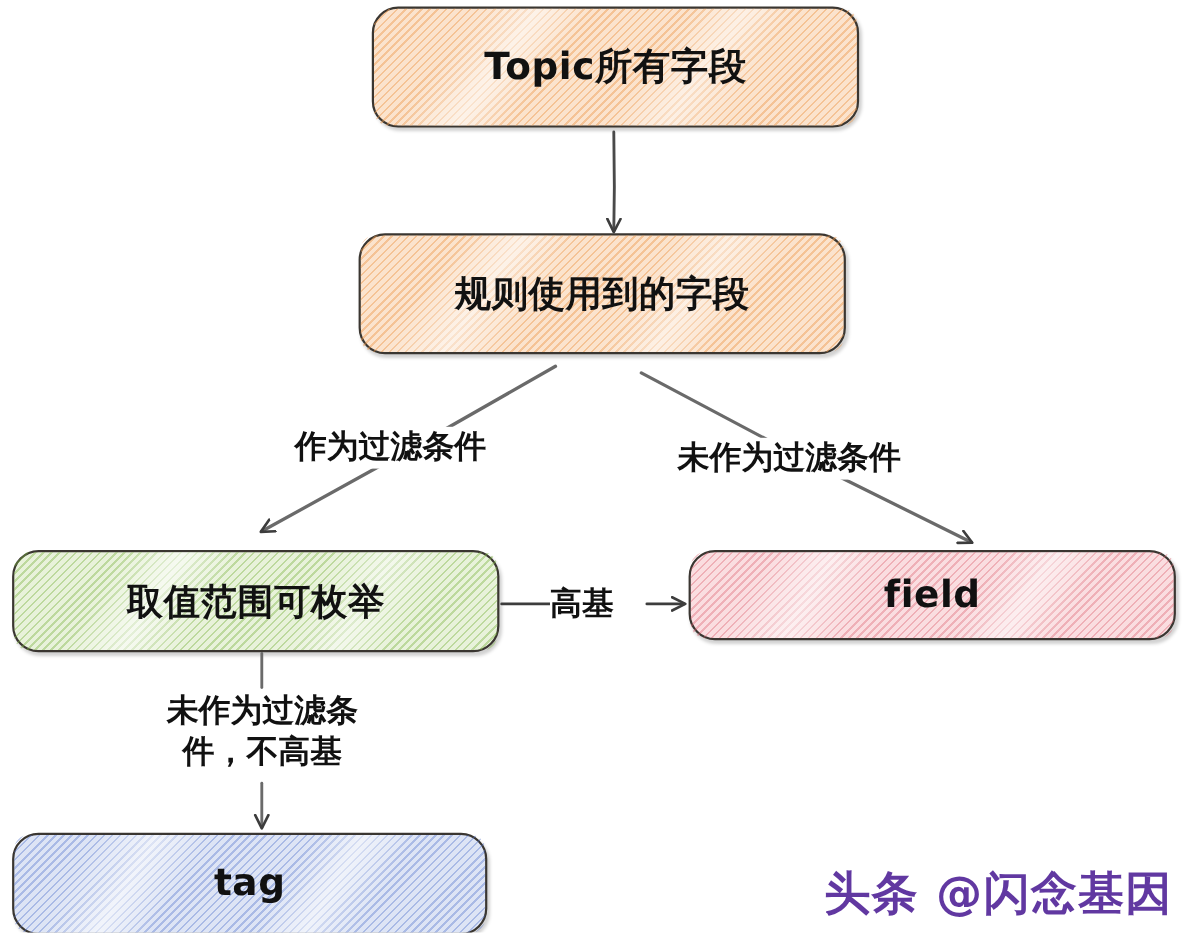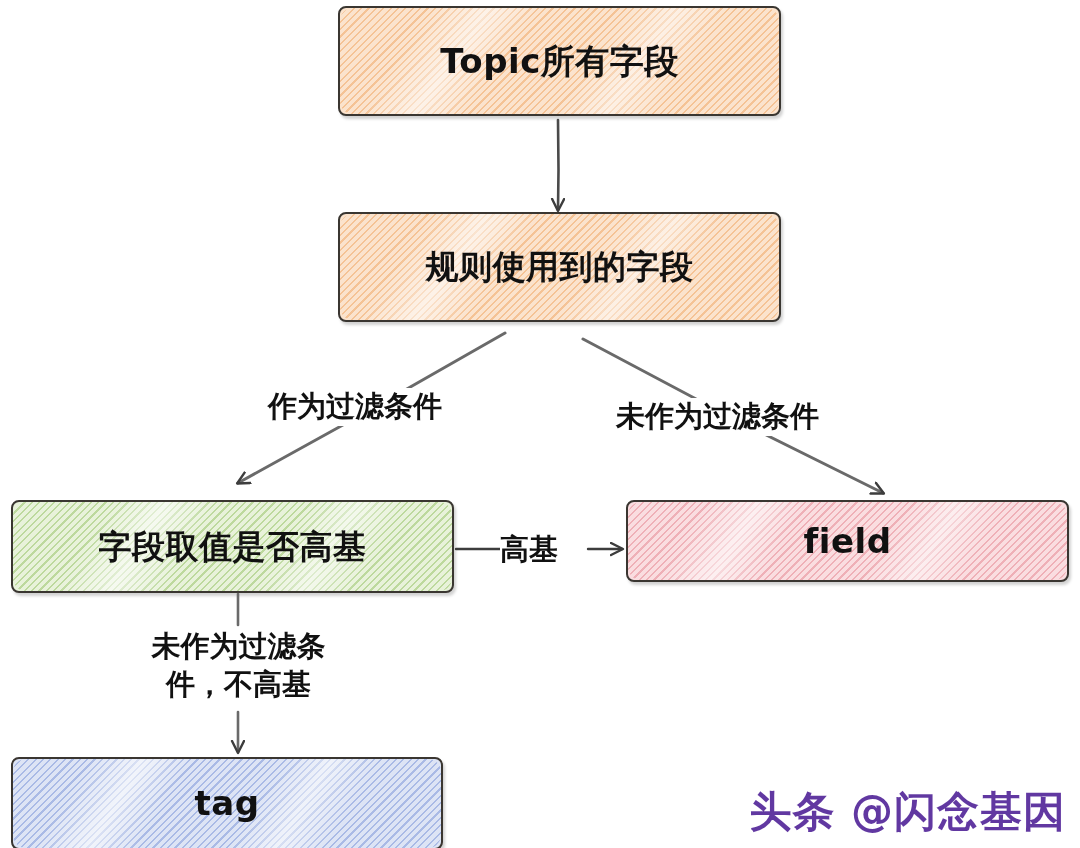--- a/index.html
+++ b/index.html
@@ -14,21 +14,21 @@
     background: #ffffff;
     overflow: hidden;
     font-family: "Liberation Sans", "DejaVu Sans", sans-serif;
   }
 
   
   .node {
     position: absolute;
     box-sizing: border-box;
     border: 2.5px solid #3a3631;
-    border-radius: 8px;
+    border-radius: 24px;
     display: flex;
     align-items: center;
     justify-content: center;
     box-shadow: 2px 3px 3px rgba(0,0,0,0.18);
   }
   .node .label {
     position: relative;
     z-index: 3;
     color: #111111;
     text-align: center;
@@ -217,30 +217,30 @@
       <path d="M238,712 L238,752" fill="none" stroke="#6a6a6a" stroke-width="2.6" stroke-linecap="round" marker-end="url(#ah2)"></path>
     </g>
   </svg>
 
   <div class="node n-orange" style="left:338px; top:6px; width:443px; height:110px;">
     <span class="hatch"></span>
     <span class="sheen"></span>
     <span class="label handwriting">Topic所有字段</span>
   </div>
 
-  <div class="node n-orange" style="left:338px; top:212px; width:443px; height:110px;">
+  <div class="node n-orange" style="left:326px; top:212px; width:443px; height:110px;">
     <span class="hatch"></span>
     <span class="sheen"></span>
     <span class="label cjk">规则使用到的字段</span>
   </div>
 
   <div class="node n-green" style="left:11px; top:500px; width:443px; height:93px;">
     <span class="hatch"></span>
     <span class="sheen"></span>
-    <span class="label cjk">字段取值是否高基</span>
+    <span class="label cjk">取值范围可枚举</span>
   </div>
 
   <div class="node n-pink" style="left:626px; top:500px; width:443px; height:82px;">
     <span class="hatch"></span>
     <span class="sheen"></span>
     <span class="label handwriting">field</span>
   </div>
 
   <div class="node n-blue" style="left:11px; top:757px; width:432px; height:93px;">
     <span class="hatch"></span>

